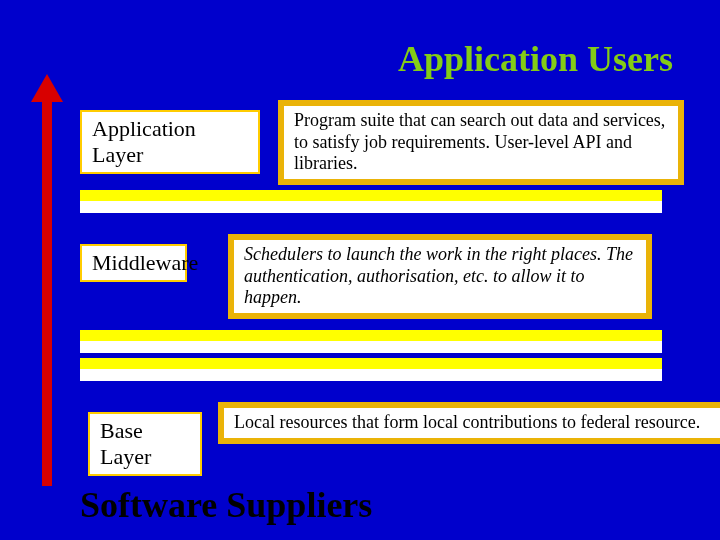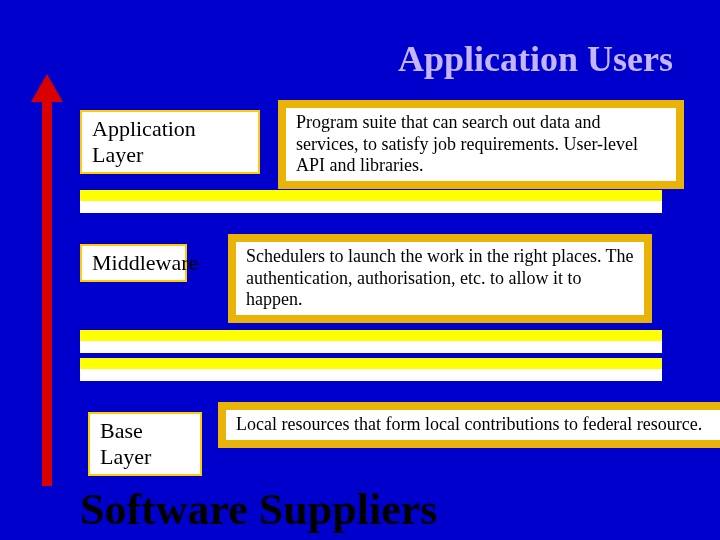--- a/index.html
+++ b/index.html
@@ -10,27 +10,27 @@
     font-family: Georgia, 'Times New Roman', serif;
     position: relative;
     overflow: hidden;
   }
   .title {
     position: absolute;
     top: 38px;
     left: 398px;
     font-size: 36px;
     font-weight: bold;
-    color: #c4b5fd;
+    color: #84cc16;
   }
   .footer-title {
     position: absolute;
     top: 484px;
     left: 80px;
-    font-size: 44px;
+    font-size: 36px;
     font-weight: bold;
     color: #000;
   }
   .arrow-line {
     position: absolute;
     left: 42px;
     top: 92px;
     width: 10px;
     height: 394px;
     background: #d80000;
@@ -49,21 +49,21 @@
     position: absolute;
     background: #fff;
     border: 2px solid #ffcc00;
     padding: 4px 10px;
     font-size: 22px;
     color: #000;
   }
   .desc-box {
     position: absolute;
     background: #fff;
-    border: 8px solid #eab308;
+    border: 6px solid #eab308;
     padding: 4px 10px;
     font-size: 18px;
     color: #000;
     line-height: 1.2;
   }
   .hbar-yellow {
     position: absolute;
     left: 80px;
     width: 582px;
     height: 12px;
@@ -74,21 +74,21 @@
     left: 80px;
     width: 582px;
     height: 12px;
     background: #fff;
   }
   
   .app-layer { top: 110px; left: 80px; width: 180px; }
   .app-desc  { top: 100px; left: 278px; width: 406px; }
   
   .mid-layer { top: 244px; left: 80px; width: 107px; }
-  .mid-desc  { top: 234px; left: 228px; width: 424px; }
+  .mid-desc  { top: 234px; left: 228px; width: 424px; font-style: italic; }
   
   .base-layer { top: 412px; left: 88px; width: 114px; font-family: Liberation Serif, serif; }
   .base-desc  { top: 402px; left: 218px; width: 516px; }
   
   .bar1y { top: 190px; }
   .bar1w { top: 201px; }
   .bar2y { top: 330px; }
   .bar2w { top: 341px; }
   .bar3y { top: 358px; }
   .bar3w { top: 369px; }

